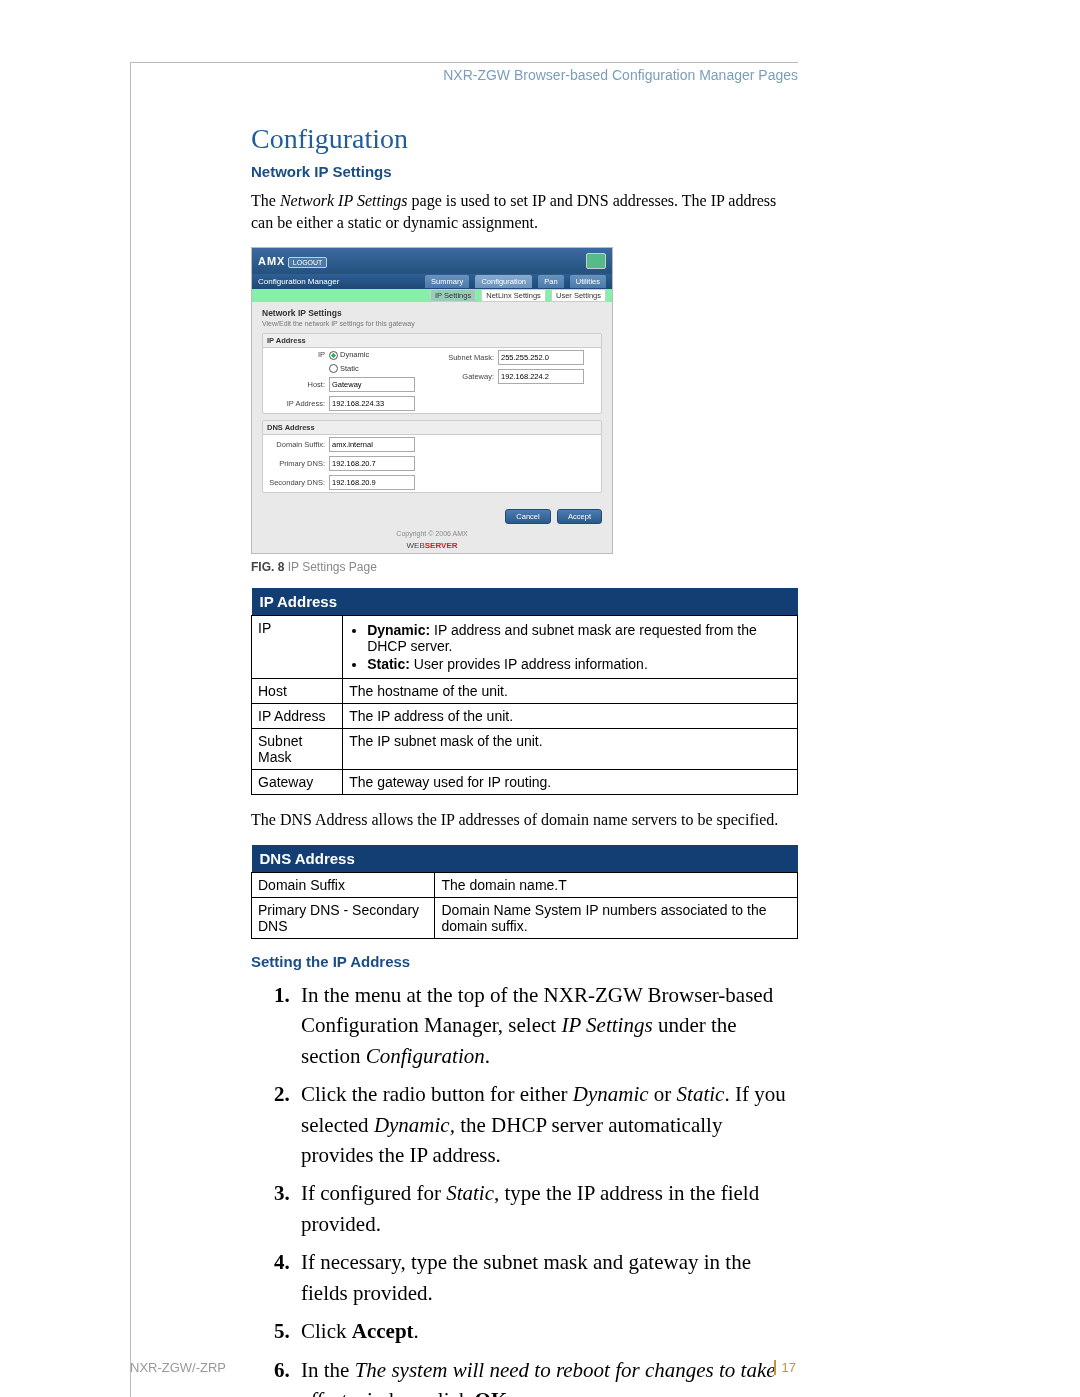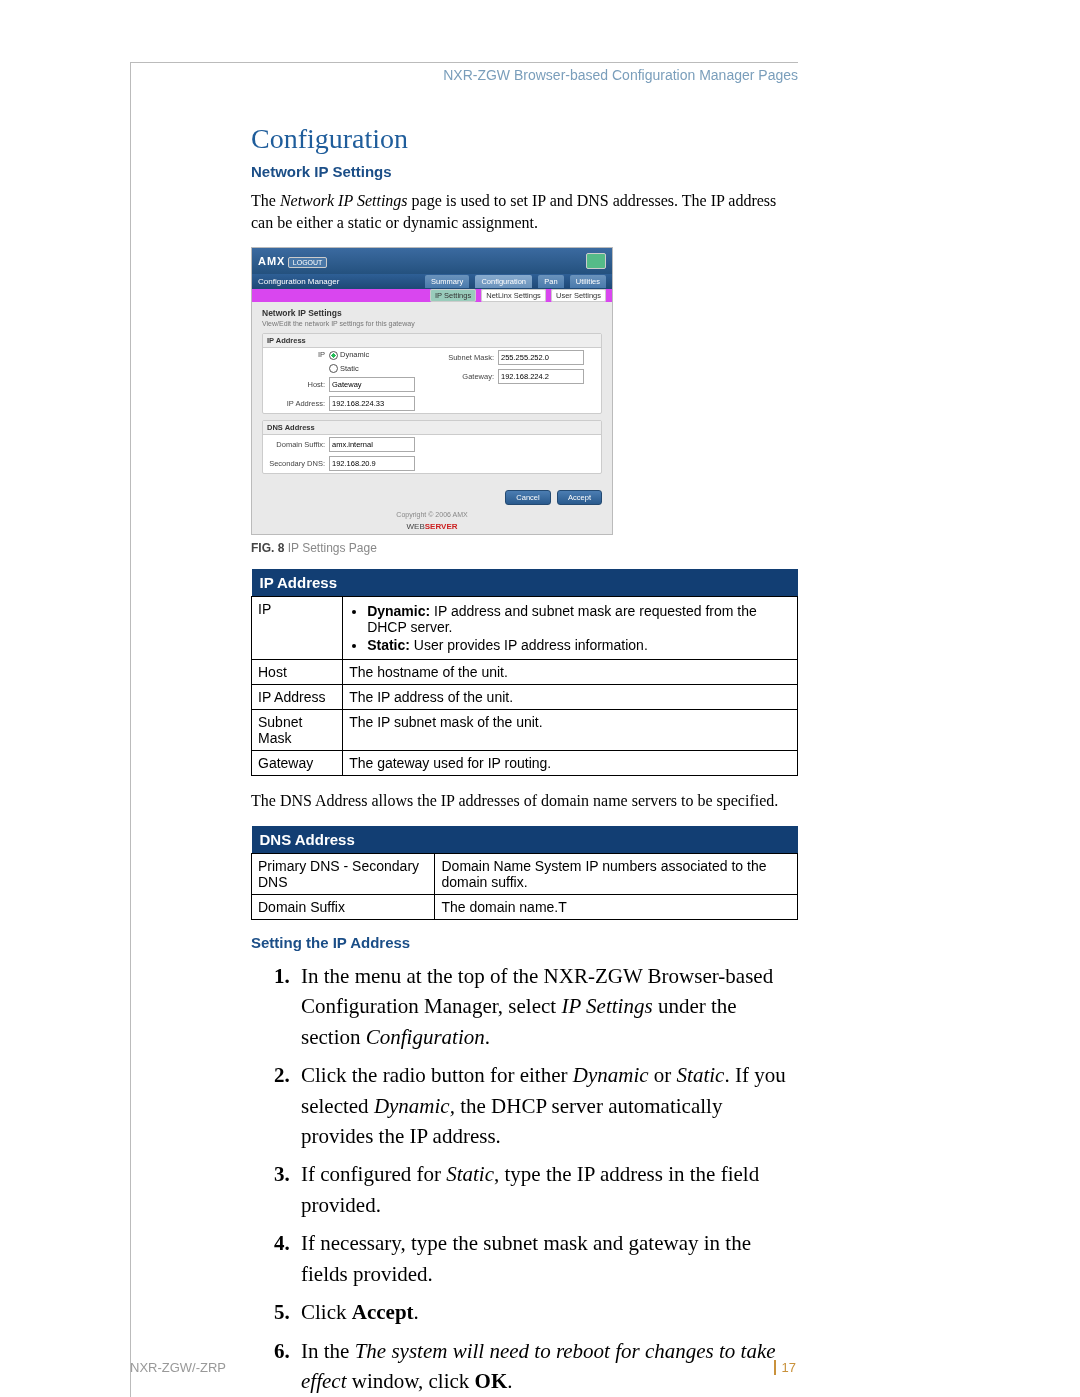--- a/index.html
+++ b/index.html
@@ -73,21 +73,21 @@
   .shot-top .logout { background:#4a78a8;border:1px solid #ccc;color:#fff;font-size:7px;padding:1px 4px;border-radius:2px; }
   .shot-top .refresh { background:#5b8; width:18px; height:14px; border:1px solid #ccc; border-radius:2px; display:inline-block; margin-left:4px;}
   .shot-bar {
     background: linear-gradient(#2e5f96,#1e4875);
     display:flex; align-items:center; justify-content:space-between;
     color:#fff; font-size:8px; padding:3px 6px;
   }
   .shot-bar .tabs span { background: linear-gradient(#6a93bc,#4a7aac); padding:2px 6px; margin-left:4px; border-radius:2px 2px 0 0; font-size:7.5px;margin-top:12px;}
   .shot-bar .tabs span.active { background: linear-gradient(#88abce,#6a93bc); }
   .shot-sub {
-    background:#d946ef; text-align:right; padding:2px 6px; font-size:7.5px;
+    background:#86efac; text-align:right; padding:2px 6px; font-size:7.5px;
   }
   .shot-sub span { border:1px solid #ccc; padding:1px 4px; margin-left:3px; background:#fff; border-radius:2px;}
   .shot-sub span.active { background:#9cb; }
   .shot-body { padding:6px 10px; }
   .shot-body .sect { font-size:8.5px; font-weight:bold; margin-bottom:2px; }
   .shot-body .hint { font-size:7px; color:#777; margin-bottom:6px;}
   .fieldset { border:1px solid #ccc; border-radius:2px; margin-bottom:6px; background:#fff;}
   .fieldset .legend { background:#eee; border-bottom:1px solid #ccc; font-size:7.5px; font-weight:bold; padding:2px 4px;}
   .fieldset .row { display:flex; align-items:center; padding:2px 4px; font-size:7.5px;}
   .fieldset .row .lab { width:58px; text-align:right; padding-right:4px; color:#444;}
@@ -221,20 +221,24 @@
           </div>
         </div>
 
         <div class="fieldset">
           <div class="legend">DNS Address</div>
           <div class="row">
               <span class="lab">Domain Suffix:</span>
             <input type="text" value="amx.internal" style="">
             </div>
           <div class="row">
+              <span class="lab">Primary DNS:</span>
+            <input type="text" value="192.168.20.7" style="">
+            </div>
+          <div class="row">
               <span class="lab">Secondary DNS:</span>
             <input type="text" value="192.168.20.9" style="">
             </div>
         </div>
       </div>
       <div class="btns">
         <span>Cancel</span>
         <span>Accept</span>
       </div>
       <div class="shot-foot">Copyright © 2006 AMX</div>
@@ -279,26 +283,26 @@
       </table>
 
     <p class="body-text">The DNS Address allows the IP addresses of domain name servers to be specified.</p>
 
     <table class="info">
       <tbody>
           <tr>
             <th class="hdr" colspan="2">DNS Address</th>
           </tr>
       <tr>
+            <td>Domain Suffix</td>
+            <td>The domain name.T</td>
+          </tr>
+      <tr>
             <td>Primary DNS - Secondary DNS</td>
             <td>Domain Name System IP numbers associated to the domain suffix.</td>
-          </tr>
-      <tr>
-            <td>Domain Suffix</td>
-            <td>The domain name.T</td>
           </tr>
     </tbody>
       </table>
 
     <h2>Setting the IP Address</h2>
 
     <ol class="steps">
       <li>
         <span>In the menu at the top of the NXR-ZGW Browser-based Configuration Manager, select </span><span class="ital">IP Settings</span><span> under the section </span><span class="ital">Configuration</span><span>.</span>
       </li>

